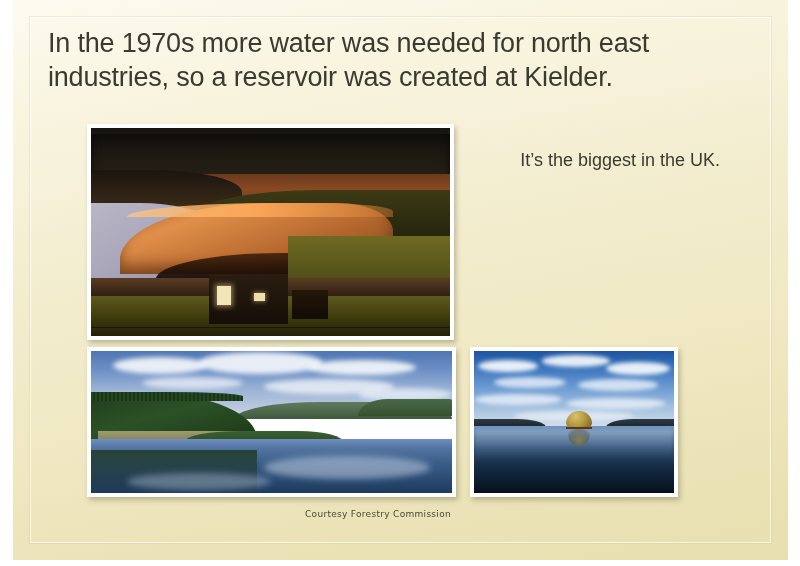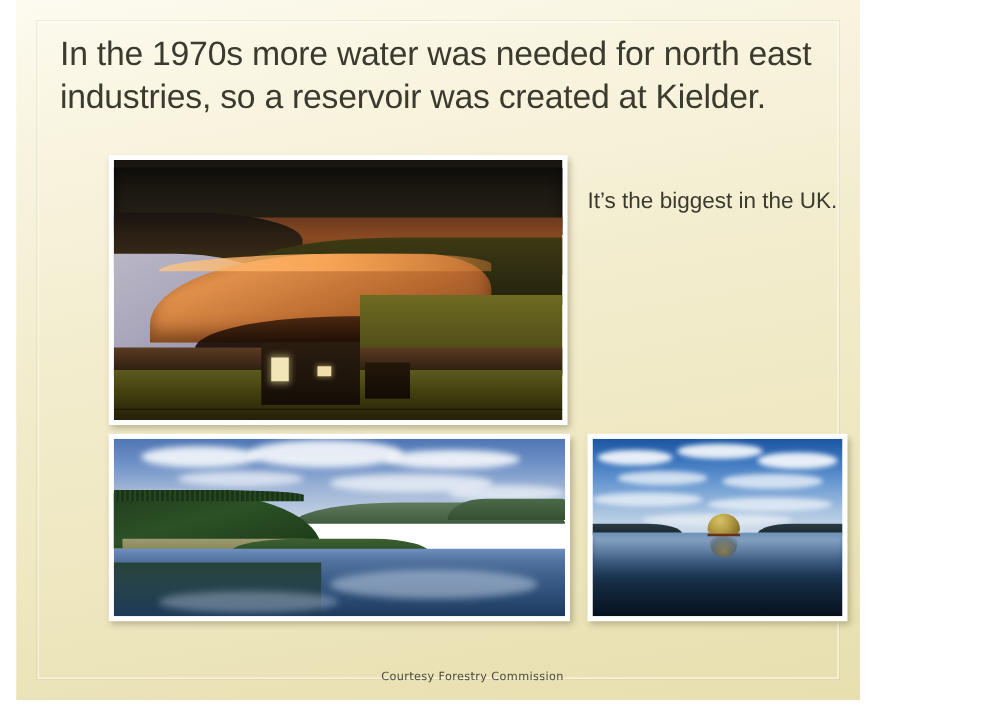--- a/index.html
+++ b/index.html
@@ -20,21 +20,21 @@
     width: 800px;
     height: 566px;
     background: #ffffff;
   }
 
   
   .slide {
     position: absolute;
     left: 13px;
     top: 0px;
-    width: 675px;
+    width: 775px;
     height: 560px;
     background: linear-gradient(170deg,
         #fdfbf0 0%,
         #f8f4df 18%,
         #f3edcf 42%,
         #efe8c2 66%,
         #eae2b5 88%,
         #e7dfae 100%);
     overflow: hidden;
   }
@@ -66,20 +66,21 @@
     position: absolute;
     left: 457px;
     top: 147px;
     width: 250px;
     color: #3b3a2f;
     font-size: 18px;
     line-height: 27px;
   }
   .body-text p {
     margin: 0 0 14px 0;
+    text-align: right;
   }
   .body-text p:last-child { margin-bottom: 0; }
 
   
   .photo {
     position: absolute;
     background: #ffffff;
     padding: 4px;
     box-sizing: border-box;
     box-shadow: 2px 3px 5px rgba(90,80,50,0.35);
@@ -98,21 +99,20 @@
   .caption {
     position: absolute;
     left: 265px;
     top: 509px;
     width: 200px;
     text-align: center;
     font-family: "DejaVu Sans", sans-serif;
     font-size: 9px;
     letter-spacing: 0.3px;
     color: #4a4739;
-    margin-top: 28px;
   }
 
   
   .dam-sky {
     position: absolute; left:0; top:0; width:100%; height:26%;
     background: linear-gradient(180deg, #171410 0%, #241d16 55%, #2e2418 100%);
   }
   .dam-forest {
     position: absolute; left:0; top:3%; width:100%; height:26%;
     background: linear-gradient(180deg, #100e0b 0%, #1d1a12 40%, #2b2317 100%);

